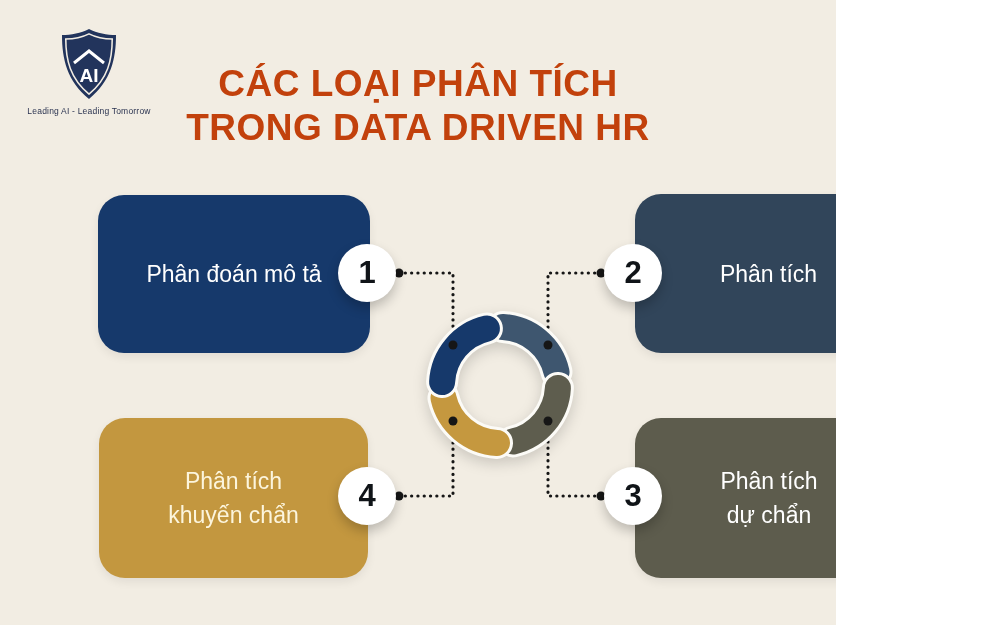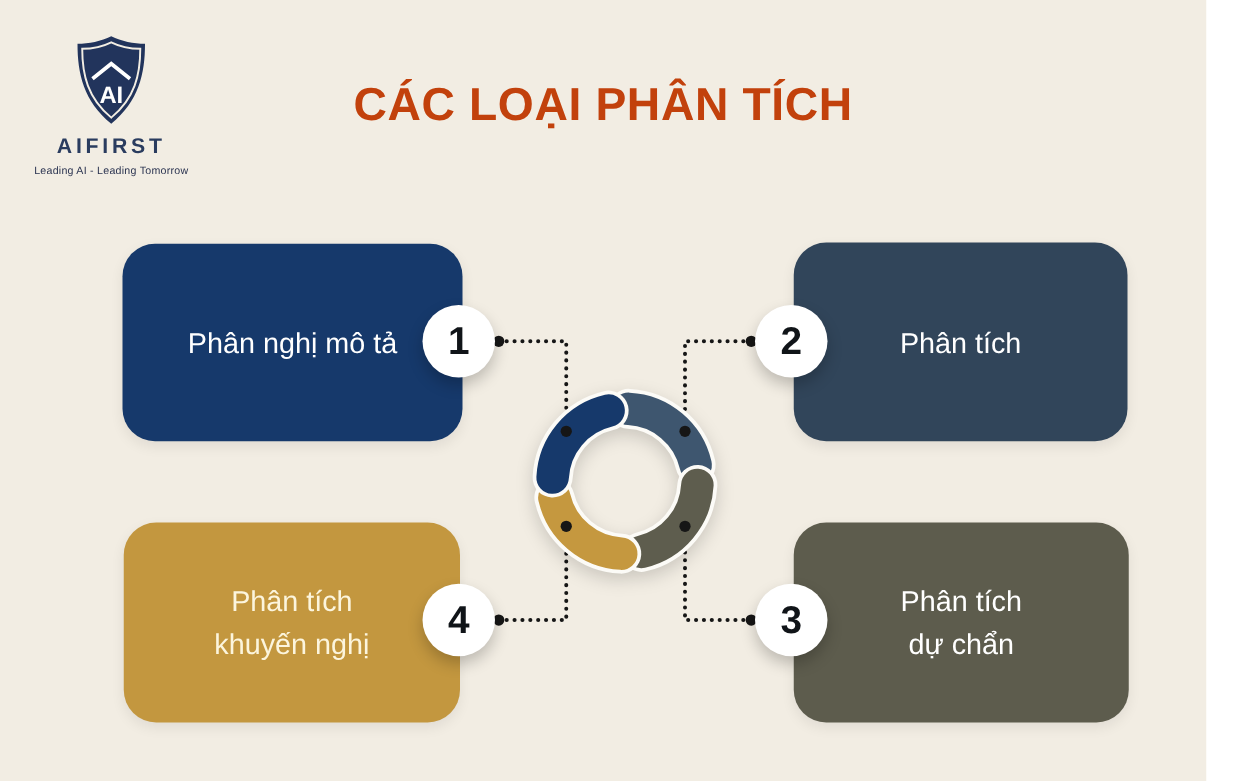--- a/index.html
+++ b/index.html
@@ -1,17 +1,17 @@
 <!DOCTYPE html>
 <html><head>
 <meta charset="utf-8">
 <style>
   html,body { margin:0; padding:0; }
   .canvas {
-    position:relative; width:965px; height:625px;
+    position:relative; width:836px; height:625px;
     background:#f2ede3; overflow:hidden;
     font-family:"Liberation Sans","DejaVu Sans",sans-serif;
   }
 
   
   .logo { position:absolute; left:24px; top:26px; width:130px; text-align:center; }
   .logo .shield-wrap { display:flex; justify-content:center; }
   .brand-name { font-weight:bold; font-size:17px; letter-spacing:3px; color:#2a3c5f; margin-top:5px; }
   .brand-tagline { font-weight:normal; font-size:8.5px; letter-spacing:0.2px; color:#2a3350; margin-top:4px; white-space:nowrap; }
 
@@ -54,42 +54,42 @@
 
   <div class="logo">
     <div class="shield-wrap">
       <svg width="64" height="76" viewBox="0 0 64 76">
         <path d="M32 3 C40 7, 50 9, 59 9 C59 33, 54 55, 32 73 C10 55, 5 33, 5 9 C14 9, 24 7, 32 3 Z" fill="#22345c"></path>
         <path d="M32 3 C40 7, 50 9, 59 9 C59 33, 54 55, 32 73 C10 55, 5 33, 5 9 C14 9, 24 7, 32 3 Z" fill="none" stroke="#f2ede3" stroke-width="1.8" transform="translate(32,38) scale(0.86) translate(-32,-38)"></path>
         <polyline points="17,37 32,25 47,37" fill="none" stroke="#ffffff" stroke-width="3"></polyline>
         <text x="32" y="56" text-anchor="middle" font-size="19" font-weight="bold" fill="#ffffff">AI</text>
       </svg>
     </div>
-    <div class="brand-name">AIFIRST</div>
     <div class="brand-tagline">Leading AI - Leading Tomorrow</div>
   </div>
 
   <h1 class="title">
     <div>CÁC LOẠI PHÂN TÍCH</div>
+    <div>TRONG DATA DRIVEN HR</div>
   </h1>
 
   <div class="card card-1">
-    <div>Phân nghị mô tả</div>
+    <div>Phân đoán mô tả</div>
     <div></div>
   </div>
   <div class="card card-2">
     <div>Phân tích</div>
   </div>
   <div class="card card-3">
     <div>Phân tích</div>
     <div>dự chẩn</div>
   </div>
   <div class="card card-4">
     <div>Phân tích</div>
-    <div>khuyến nghị</div>
+    <div>khuyến chẩn</div>
   </div>
 
   <svg class="diagram" width="1000" height="625" viewBox="0 0 1000 625">
 
     <path class="dotted" d="M 399 273 H 453 V 341"></path>
     <path class="dotted" d="M 601 273 H 548 V 341"></path>
     <path class="dotted" d="M 601 496 H 548 V 426"></path>
     <path class="dotted" d="M 399 496 H 453 V 426"></path>
 
     <g class="donut-group">

